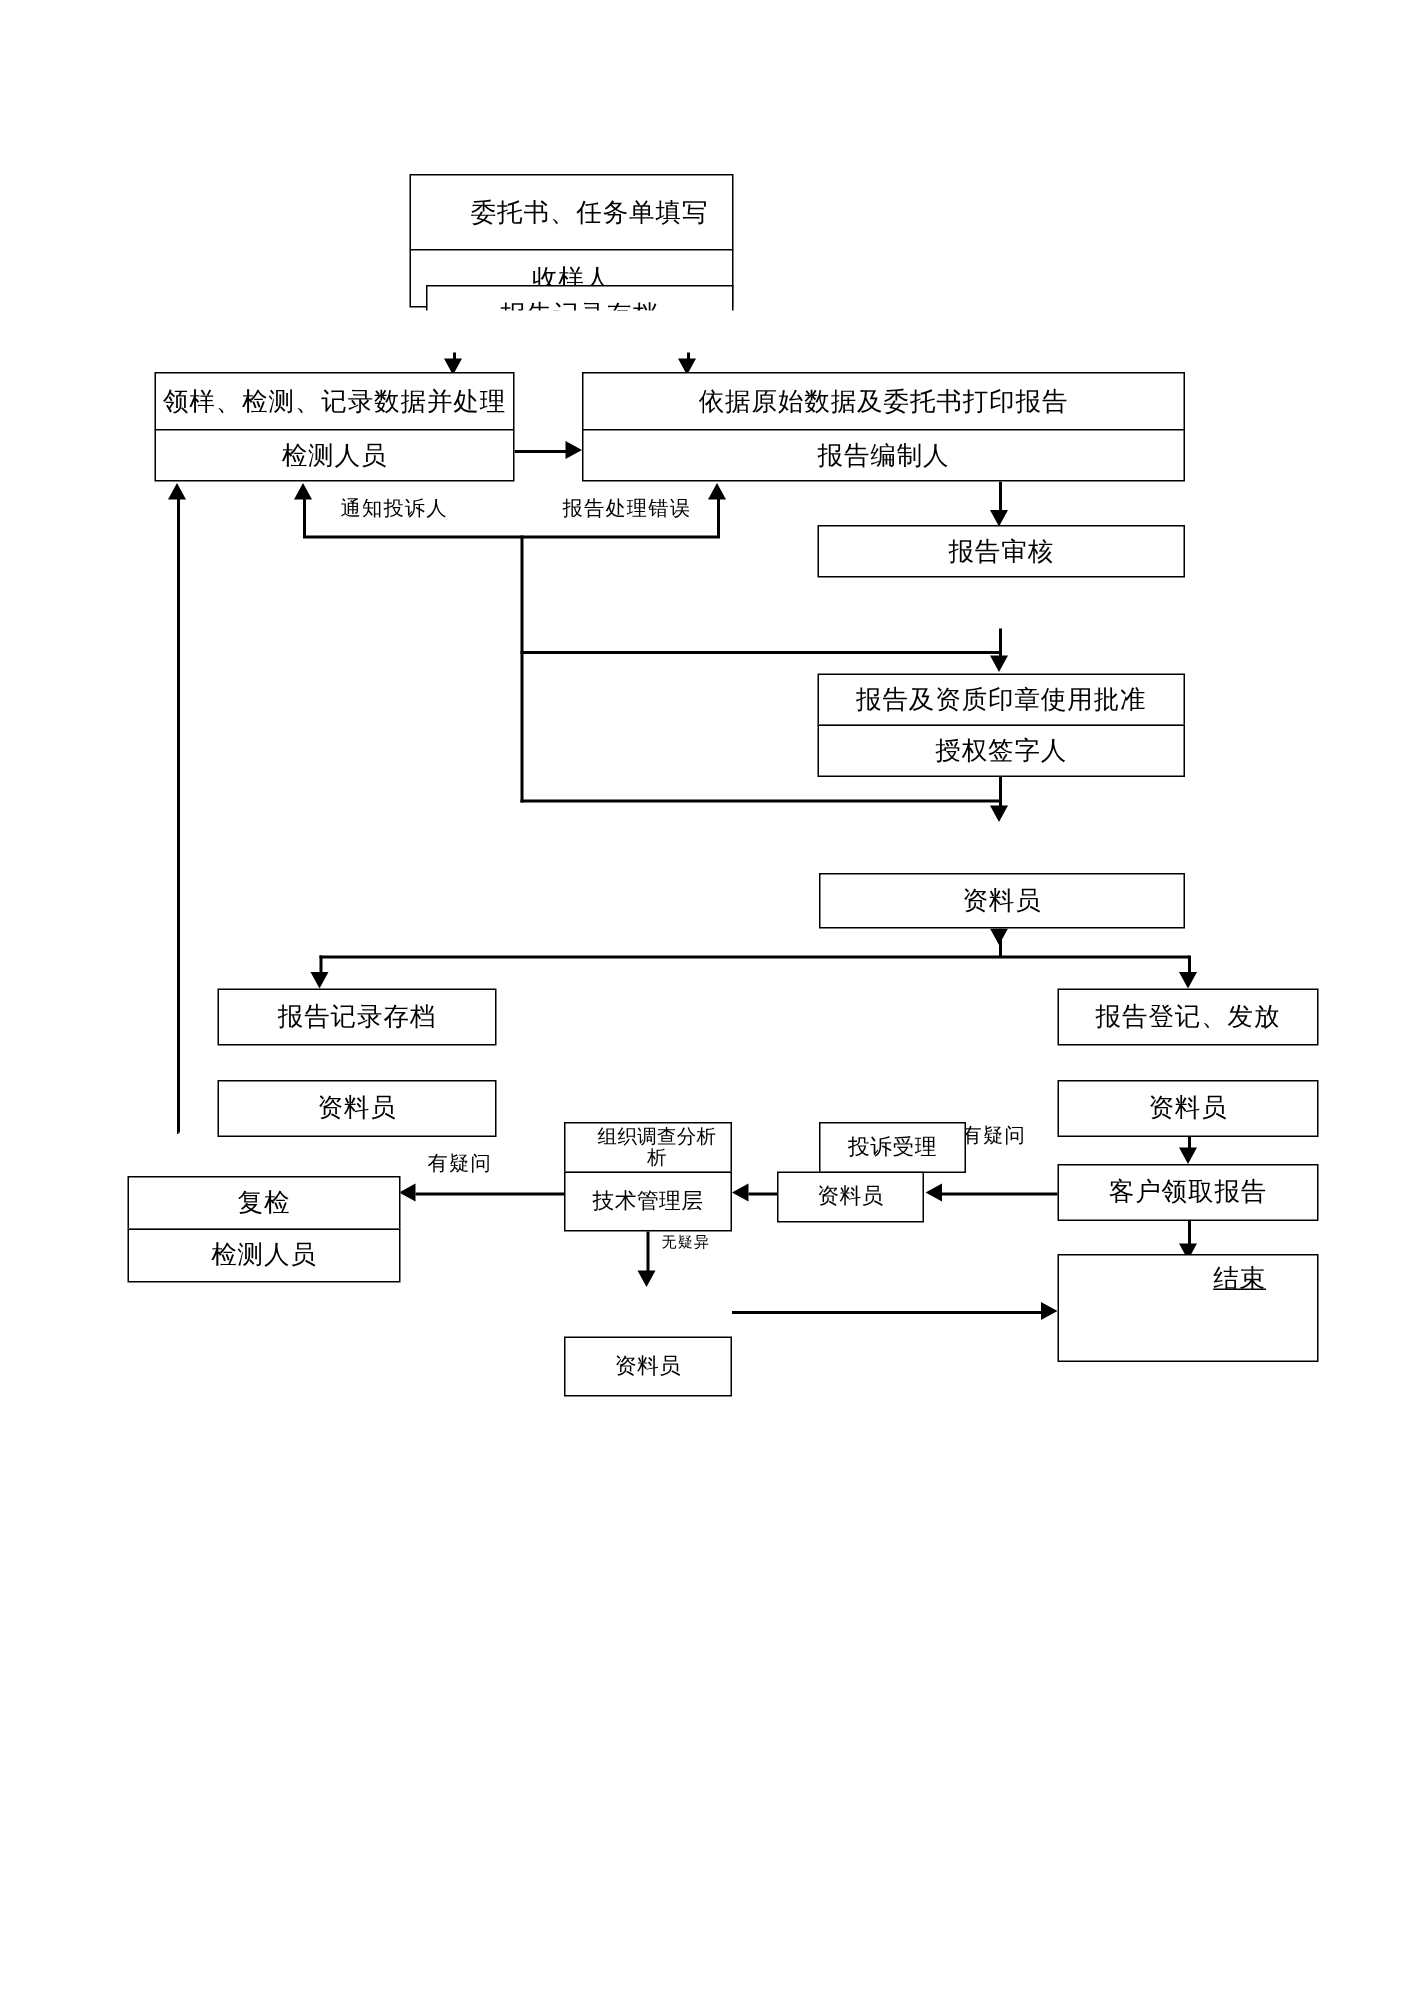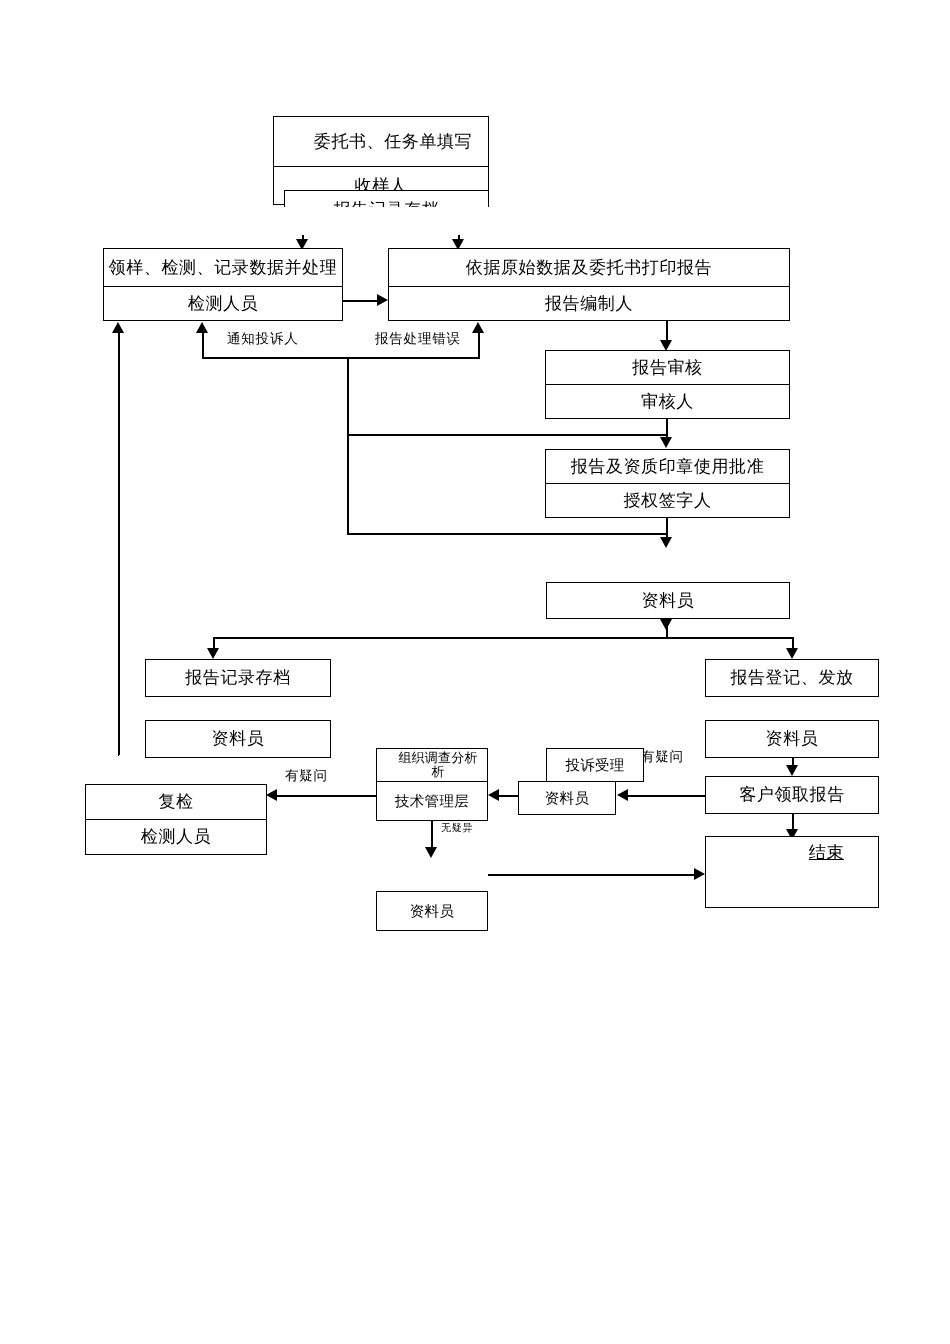--- a/index.html
+++ b/index.html
@@ -125,21 +125,20 @@
 
   <div class="v-line" style="left:347px; top:357px; height:178px;"></div>
 
   <div class="h-line" style="left:347px; top:434px; width:320px;"></div>
 
   <div class="h-line" style="left:347px; top:533px; width:320px;"></div>
 
   <div class="v-line" style="left:666px; top:321px; height:25px;"></div>
   <div class="arrow down" style="left:660px; top:340px;"></div>
   <div class="box" style="left:545px; top:350px; width:245px; height:35px;">报告审核</div>
-  <div class="box" style="left:545px; top:384px; width:245px; height:35px;">审核人</div>
 
   <div class="v-line" style="left:666px; top:419px; height:22px;"></div>
   <div class="arrow down" style="left:660px; top:437px;"></div>
 
   <div class="box" style="left:545px; top:449px; width:245px; height:35px;">报告及资质印章使用批准</div>
   <div class="box" style="left:545px; top:483px; width:245px; height:35px;">授权签字人</div>
 
   <div class="v-line" style="left:666px; top:518px; height:23px;"></div>
   <div class="arrow down" style="left:660px; top:537px;"></div>
 

